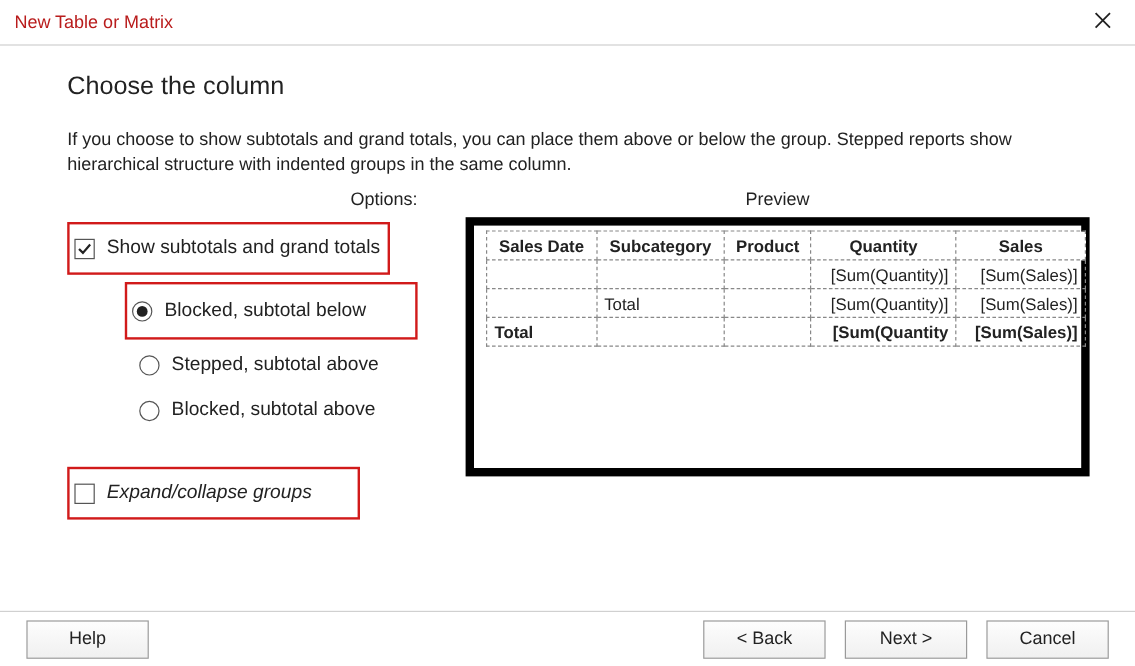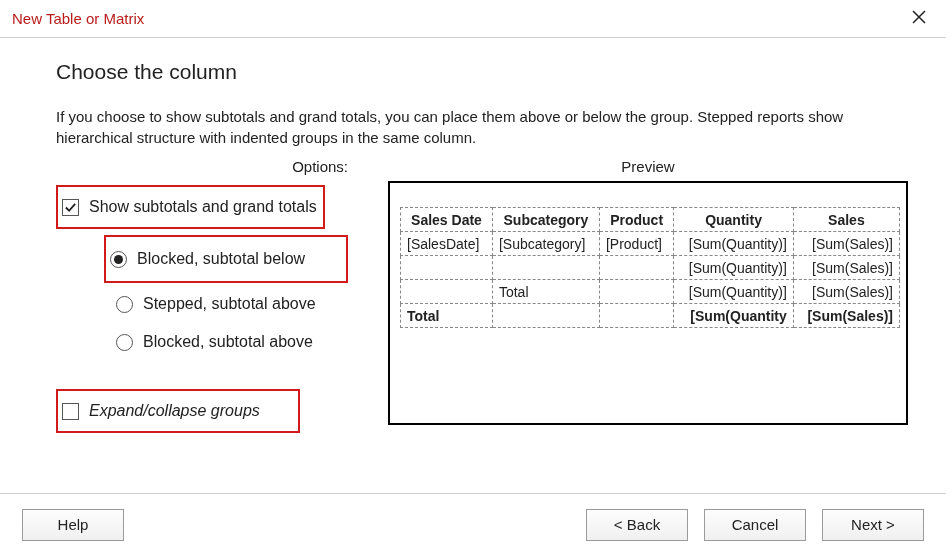--- a/index.html
+++ b/index.html
@@ -54,24 +54,24 @@
     .radio.selected::after {
       content: ""; width: 9px; height: 9px; border-radius: 50%; background: #222;
     }
     .checkbox.checked svg { display: block; }
     .checkbox svg { display: none; width: 13px; height: 13px; }
     .sub-opts { margin-left: 40px; margin-top: 6px; }
     .sub-opts .opt-row { height: 38px; }
     .expand-row { margin-top: 28px; font-style: italic; }
 
     .preview-box {
-      border: 2px solid #000000;
+      border: 7px solid #000000;
       width: 520px;
-      height: 244px;
-      padding: 24px 10px;
+      height: 216px;
+      padding: 4px 10px;
       background: #fff;
     }
     table.preview-table {
       border-collapse: collapse;
       width: 500px;
       font-size: 14px;
     }
     table.preview-table th, table.preview-table td {
       border: 1px dashed #888;
       padding: 3px 6px;
@@ -81,21 +81,21 @@
     }
     table.preview-table th {
       font-weight: 700;
       text-align: center;
       background: #fff;
     }
     table.preview-table td.num { text-align: right; }
     tr.total-row td { font-weight: 700; }
 
     .footer {
-      height: 62px;
+      height: 46px;
       border-top: 1px solid #d0d0d0;
       background: #fff;
       display: flex; align-items: center; justify-content: space-between;
       padding: 0 22px;
     }
     .btn {
       min-width: 102px; height: 32px;
       border: 1px solid #9a9a9a;
       background: linear-gradient(#fdfdfd,#f0f0f0);
       font-size: 15px; color: #222;
@@ -178,27 +178,20 @@
               <tr>
                 <th>Sales Date</th>
                 <th>Subcategory</th>
                 <th>Product</th>
                 <th>Quantity</th>
                 <th>Sales</th>
               </tr>
             </thead>
             <tbody>
               <tr>
-                <td>[SalesDate]</td>
-                <td>[Subcategory]</td>
-                <td>[Product]</td>
-                <td class="num">[Sum(Quantity)]</td>
-                <td class="num">[Sum(Sales)]</td>
-              </tr>
-              <tr>
                 <td></td>
                 <td></td>
                 <td></td>
                 <td class="num">[Sum(Quantity)]</td>
                 <td class="num">[Sum(Sales)]</td>
               </tr>
               <tr>
                 <td></td>
                 <td>Total</td>
                 <td></td>
@@ -216,17 +209,17 @@
           </table>
         </div>
       </div>
     </div>
   </div>
 
   <div class="footer">
     <div class="btn">Help</div>
     <div class="footer-right">
       <div class="btn">&lt; Back</div>
+      <div class="btn">Next &gt;</div>
       <div class="btn">Cancel</div>
-      <div class="btn">Next &gt;</div>
     </div>
   </div>
 </div>
 
 </body></html>

